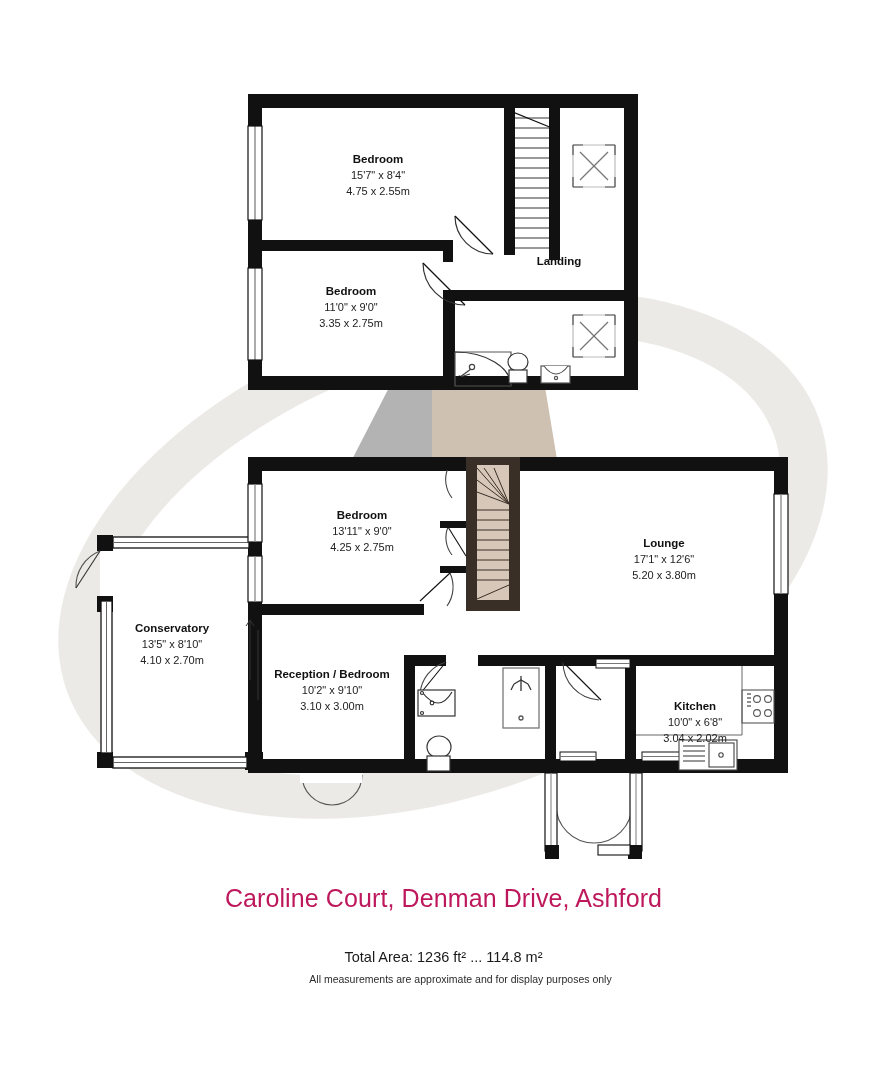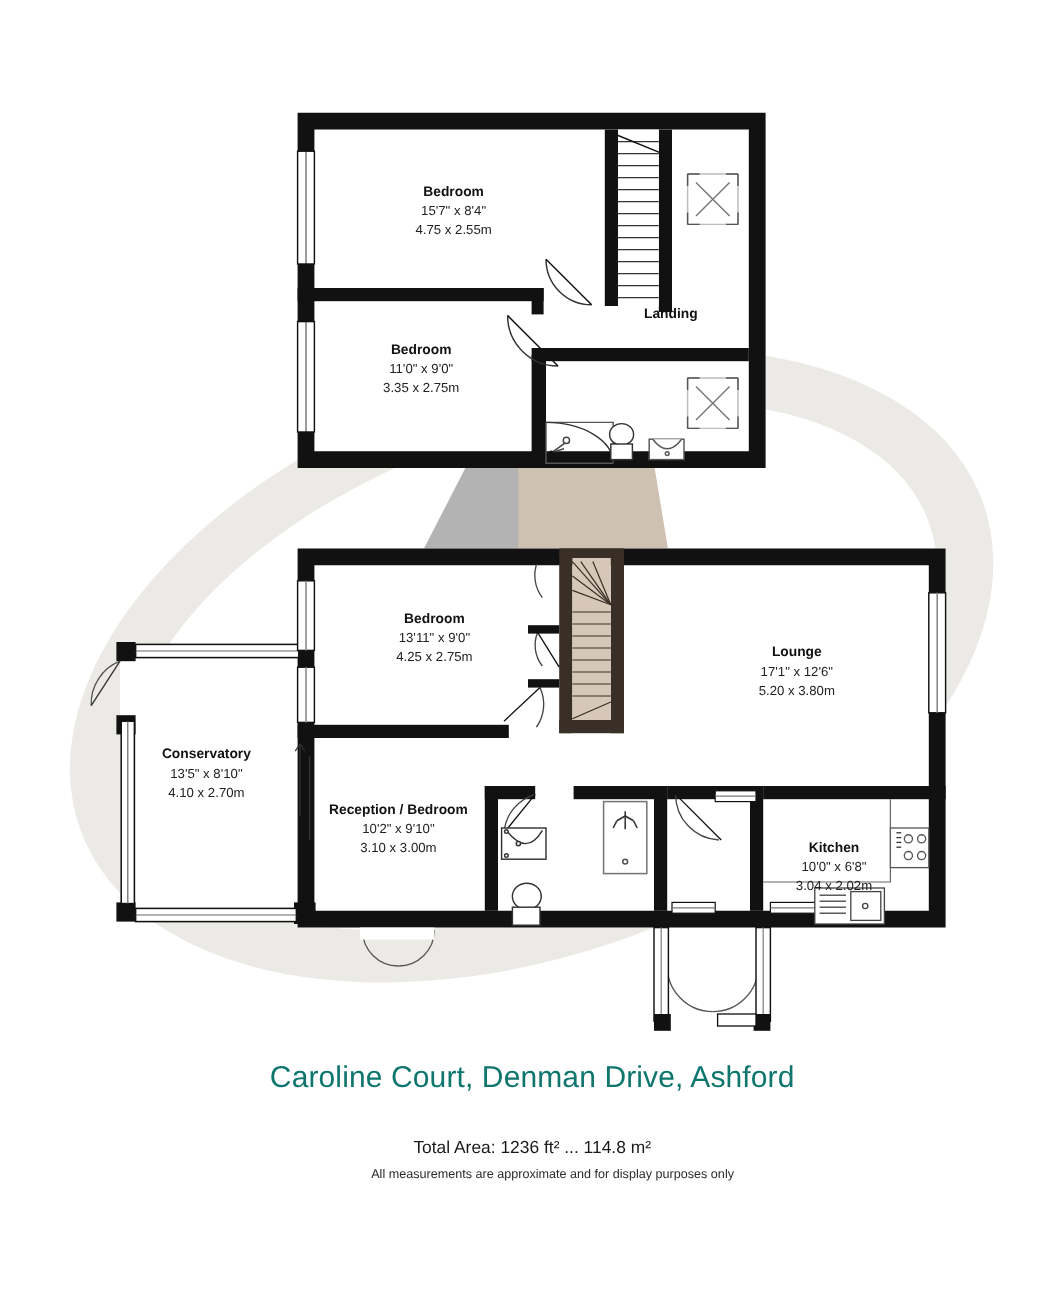--- a/index.html
+++ b/index.html
@@ -10,21 +10,21 @@
     overflow:hidden;
     position:relative;
   }
   #stage{position:relative;width:887px;height:1080px;background:#fff;}
   #plan-svg{position:absolute;left:0;top:0;width:887px;height:1080px;}
 
   .caption-block{
     position:absolute;left:0;top:884px;width:887px;text-align:center;
   }
   .addr{
-    font-size:25px;font-weight:400;color:#0f766e;letter-spacing:0.1px;
+    font-size:25px;font-weight:400;color:#be185d;letter-spacing:0.1px;
     font-family:"Liberation Sans","DejaVu Sans",sans-serif;
   }
   .area{
     margin-top:36px;font-size:14.5px;color:#1a1a1a;
   }
   .disclaimer{
     margin-top:8px;font-size:10.5px;color:#2b2b2b;padding-left:34px;
   }
   .rm-title{font-size:11.5px;font-weight:bold;fill:#111;}
   .rm-dim{font-size:11px;font-weight:400;fill:#222;}

